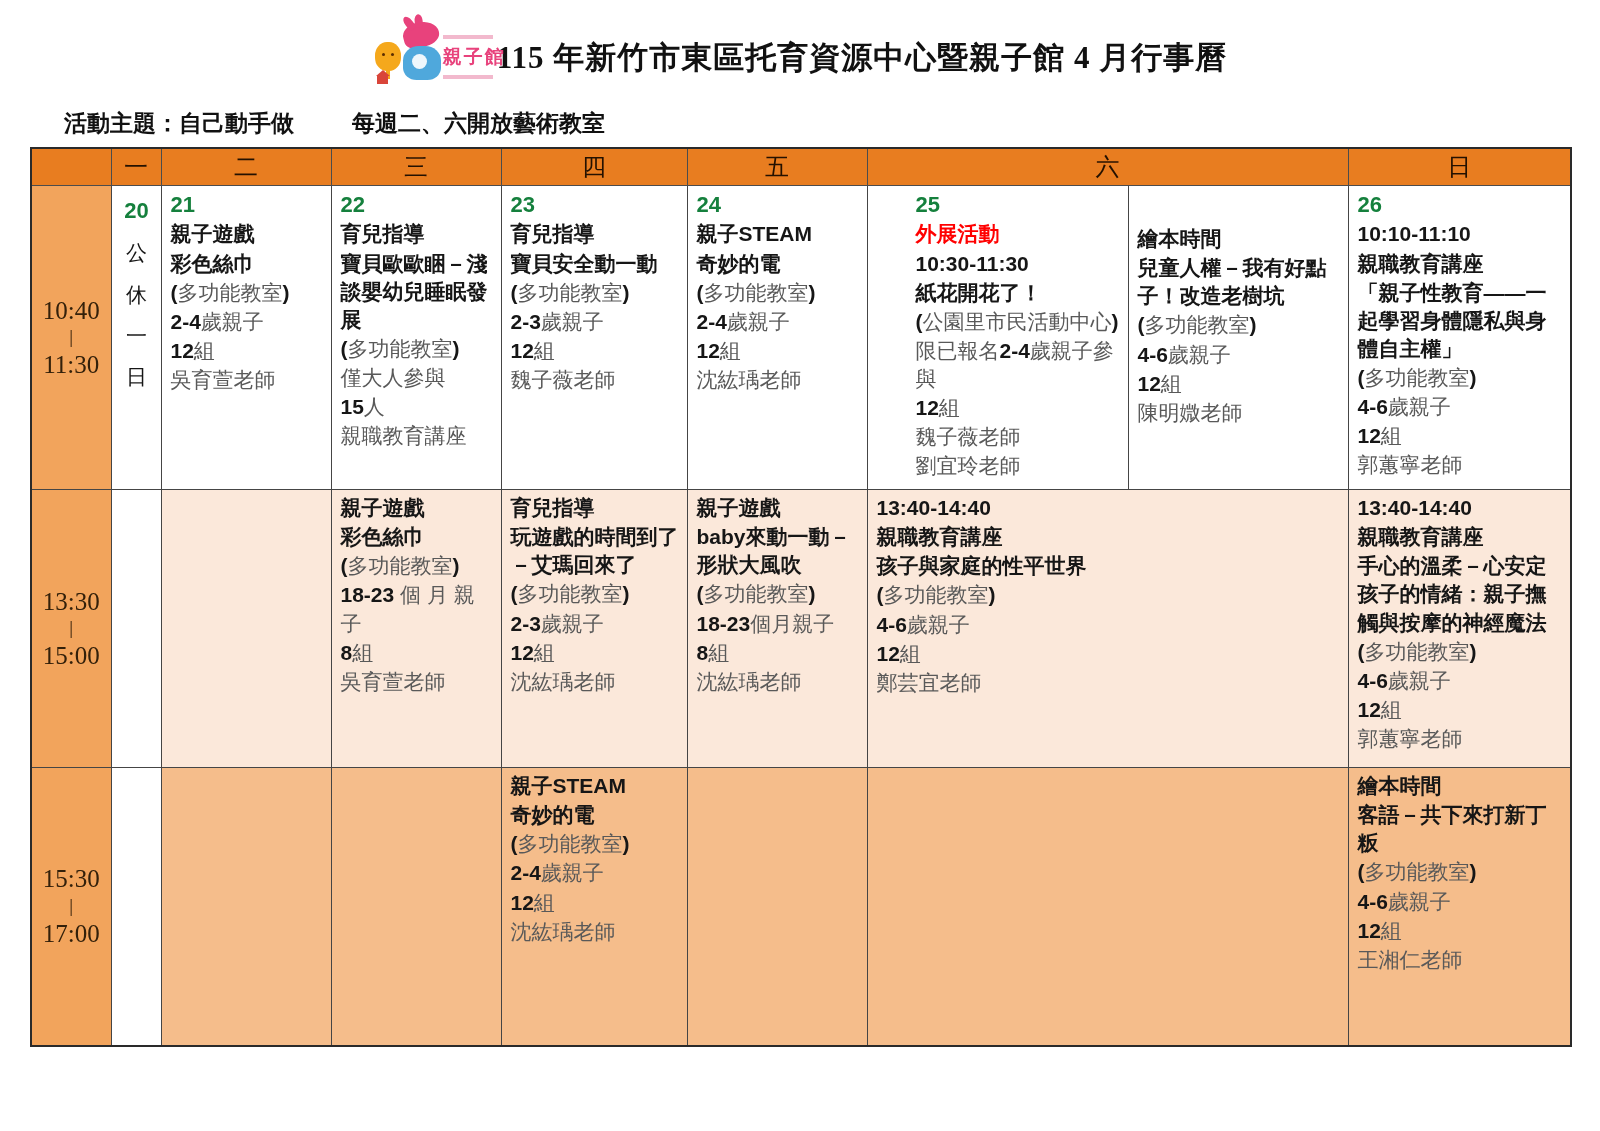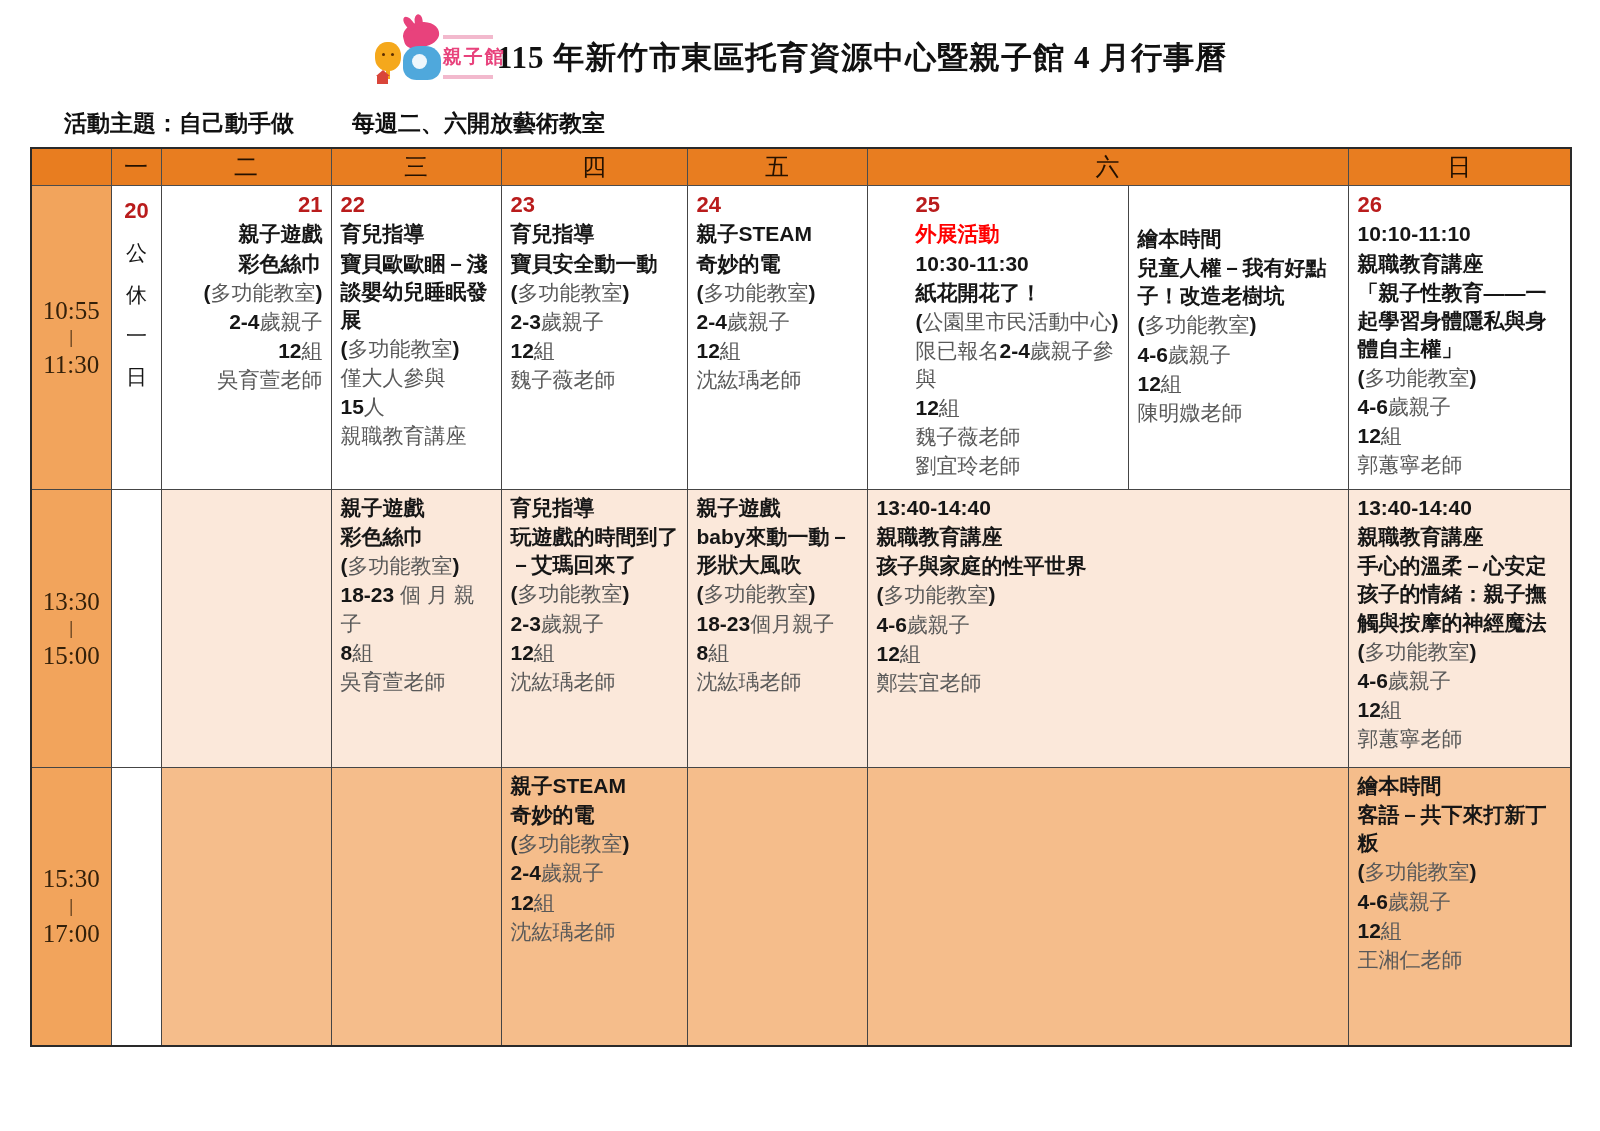--- a/index.html
+++ b/index.html
@@ -45,21 +45,21 @@
   .sched th{background:var(--c-header);font-size:24px;font-weight:500;border:1px solid #4c4c4c;
             height:36px;color:#241100;padding:0;}
   .sched td{border:1px solid #454545;vertical-align:top;padding:3px 8px 3px 9px;
             font-size:21px;line-height:1.34;overflow:hidden;}
   td.time-cell{background:var(--c-time);font-family:"Liberation Serif","DejaVu Serif",serif;
             font-size:25px;text-align:center;vertical-align:middle;color:#33200a;padding:0;}
   .tsep{font-size:19px;line-height:1.1;}
   .c-center{text-align:center;}
   .c-center .line{line-height:1.92;}
   .line{margin:1px 0;}
-  .rn-d{font-weight:700;font-size:22px;color:#b91c1c;}
+  .rn-d{font-weight:700;font-size:22px;color:#15803d;}
   .rn-b{font-weight:700;color:#161616;}
   .rn-n{color:#161616;}
   .rn-g{color:var(--c-gray);}
   .rn-r{font-weight:700;color:var(--c-red);}
 </style>
 </head>
 <body>
 
 <div class="page">
   <div class="title-row">
@@ -96,32 +96,32 @@
           <th colspan="1">三</th>
           <th colspan="1">四</th>
           <th colspan="1">五</th>
           <th colspan="2">六</th>
           <th colspan="1">日</th>
         </tr>
     </thead>
     <tbody>
         <tr style="height: 304px;">
           <td class="time-cell">
-            <div>10:55</div>
+            <div>10:40</div>
             <div class="tsep">|</div>
             <div>11:30</div>
           </td>
           <td colspan="1" class="c-center" style="background: var(--c-white);">
             <div class="line"><span class="rn-d">20</span></div>
             <div class="line"><span class="rn-n">公</span></div>
             <div class="line"><span class="rn-n">休</span></div>
             <div class="line"><span class="rn-n">一</span></div>
             <div class="line"><span class="rn-n">日</span></div>
           </td>
-          <td colspan="1" style="background: var(--c-white); text-align: right;">
+          <td colspan="1" style="background: var(--c-white);">
             <div class="line"><span class="rn-d">21</span></div>
             <div class="line"><span class="rn-b">親子遊戲</span></div>
             <div class="line"><span class="rn-b">彩色絲巾</span></div>
             <div class="line"><span class="rn-b">(</span><span class="rn-g">多功能教室</span><span class="rn-b">)</span></div>
             <div class="line"><span class="rn-b">2-4</span><span class="rn-g">歲親子</span></div>
             <div class="line"><span class="rn-b">12</span><span class="rn-g">組</span></div>
             <div class="line"><span class="rn-g">吳育萱老師</span></div>
           </td>
           <td colspan="1" style="background: var(--c-white);">
             <div class="line"><span class="rn-d">22</span></div>

